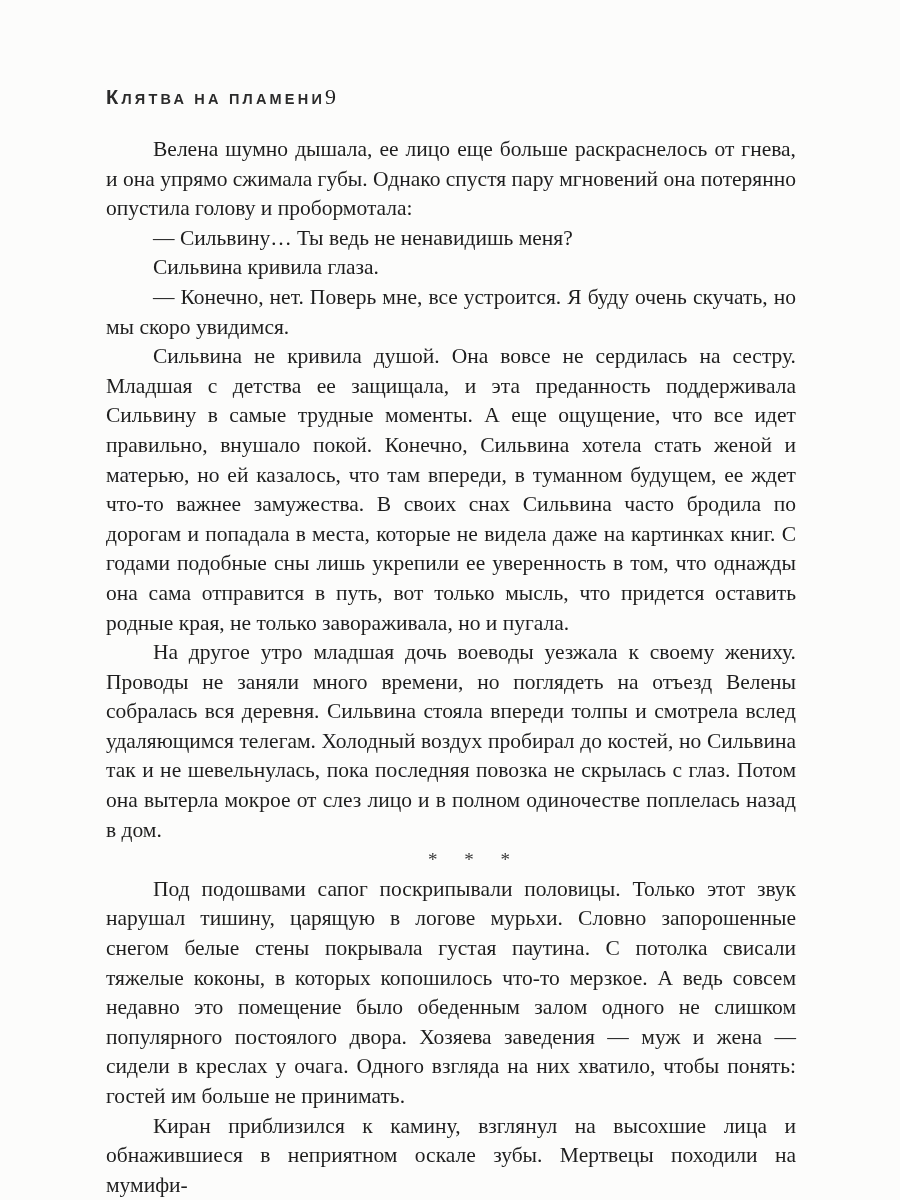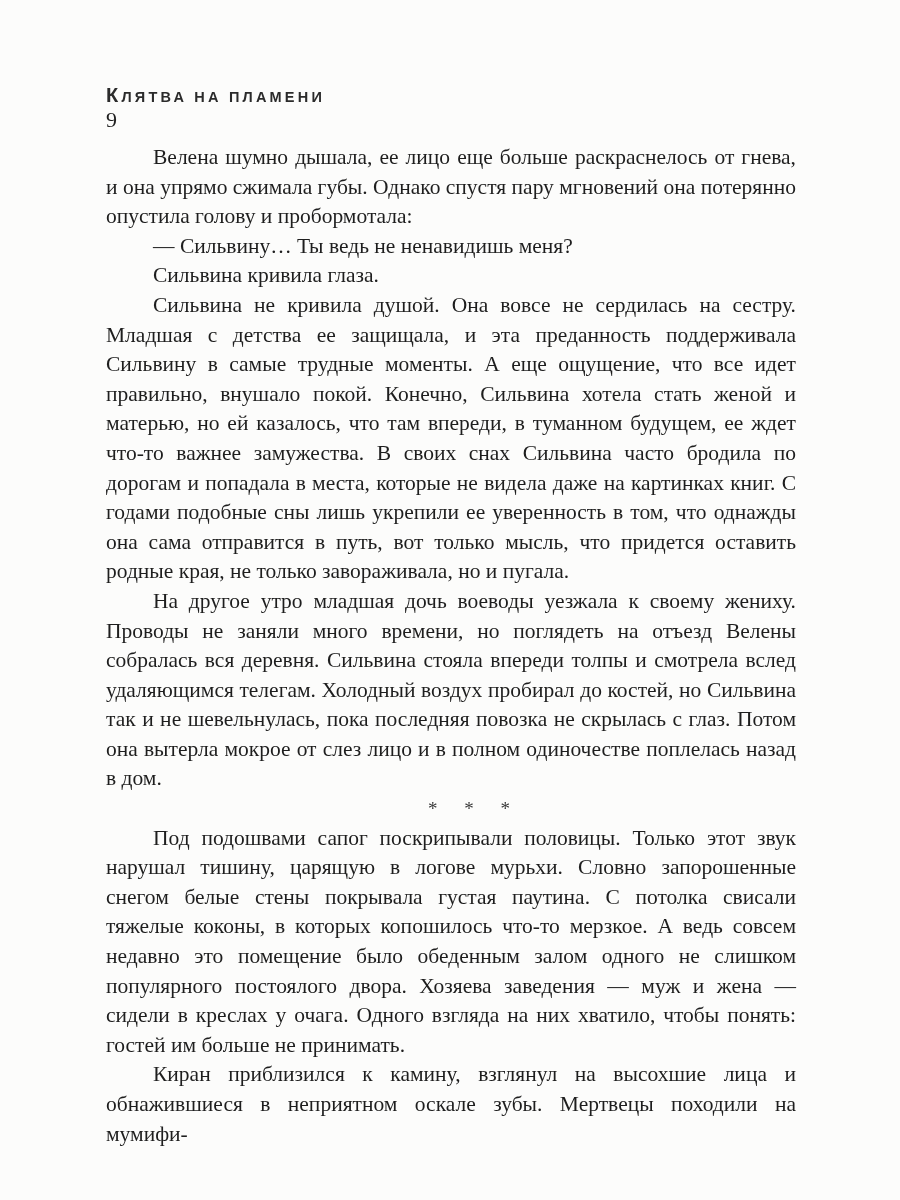--- a/index.html
+++ b/index.html
@@ -12,44 +12,43 @@
     width: 900px;
     height: 1200px;
     margin: 0 auto;
     background: #fcfcfb;
     box-sizing: border-box;
     padding: 84px 104px 0 106px;
     overflow: hidden;
   }
   .running-head {
     display: flex;
-    justify-content: space-between;
+    justify-content: flex-start;
     align-items: baseline;
-    flex-direction: column;
   }
   .running-title {
     font-family: "Liberation Sans", sans-serif;
     font-weight: 700;
     font-size: 14.5px;
     letter-spacing: 3.2px;
     text-transform: uppercase;
     color: #2b2b2b;
     transform-origin: left bottom;
   }
   .running-title::first-letter {
     font-size: 20px;
   }
   .folio {
     font-family: "Liberation Serif", serif;
     font-size: 22px;
     color: #1f1f1f;
     padding-right: 6px;
   }
   .text-block {
-    margin-top: 10px;
+    margin-top: 25px;
     font-family: "Liberation Serif", serif;
     font-size: 21.5px;
     line-height: 29.6px;
     color: #1e1e1e;
     text-align: justify;
   }
   p.para {
     margin: 0;
     text-indent: 47px;
   }
@@ -69,20 +68,21 @@
 
   <div class="running-head">
     <span class="running-title">Клятва на пламени</span>
     <span class="folio">9</span>
   </div>
 
   <div class="text-block">
     <p class="para">Велена шумно дышала, ее лицо еще больше раскраснелось от гнева, и она упрямо сжимала губы. Однако спустя пару мгновений она потерянно опустила голову и пробормотала:</p>
     <p class="para">— Сильвину… Ты ведь не ненавидишь меня?</p>
     <p class="para">Сильвина кривила глаза.</p>
+    <p class="para">— Конечно, нет. Поверь мне, все устроится. Я буду очень скучать, но мы скоро увидимся.</p>
     <p class="para">Сильвина не кривила душой. Она вовсе не сердилась на сестру. Младшая с детства ее защищала, и эта преданность поддерживала Сильвину в самые трудные моменты. А еще ощущение, что все идет правильно, внушало покой. Конечно, Сильвина хотела стать женой и матерью, но ей казалось, что там впереди, в туманном будущем, ее ждет что-то важнее замужества. В своих снах Сильвина часто бродила по дорогам и попадала в места, которые не видела даже на картинках книг. С годами подобные сны лишь укрепили ее уверенность в том, что однажды она сама отправится в путь, вот только мысль, что придется оставить родные края, не только завораживала, но и пугала.</p>
     <p class="para">На другое утро младшая дочь воеводы уезжала к своему жениху. Проводы не заняли много времени, но поглядеть на отъезд Велены собралась вся деревня. Сильвина стояла впереди толпы и смотрела вслед удаляющимся телегам. Холодный воздух пробирал до костей, но Сильвина так и не шевельнулась, пока последняя повозка не скрылась с глаз. Потом она вытерла мокрое от слез лицо и в полном одиночестве поплелась назад в дом.</p>
 
     <p class="para section-break">* * *</p>
 
     <p class="para">Под подошвами сапог поскрипывали половицы. Только этот звук нарушал тишину, царящую в логове мурьхи. Словно запорошенные снегом белые стены покрывала густая паутина. С потолка свисали тяжелые коконы, в которых копошилось что-то мерзкое. А ведь совсем недавно это помещение было обеденным залом одного не слишком популярного постоялого двора. Хозяева заведения — муж и жена — сидели в креслах у очага. Одного взгляда на них хватило, чтобы понять: гостей им больше не принимать.</p>
     <p class="para">Киран приблизился к камину, взглянул на высохшие лица и обнажившиеся в неприятном оскале зубы. Мертвецы походили на мумифи-</p>
   </div>
 
 </div>

